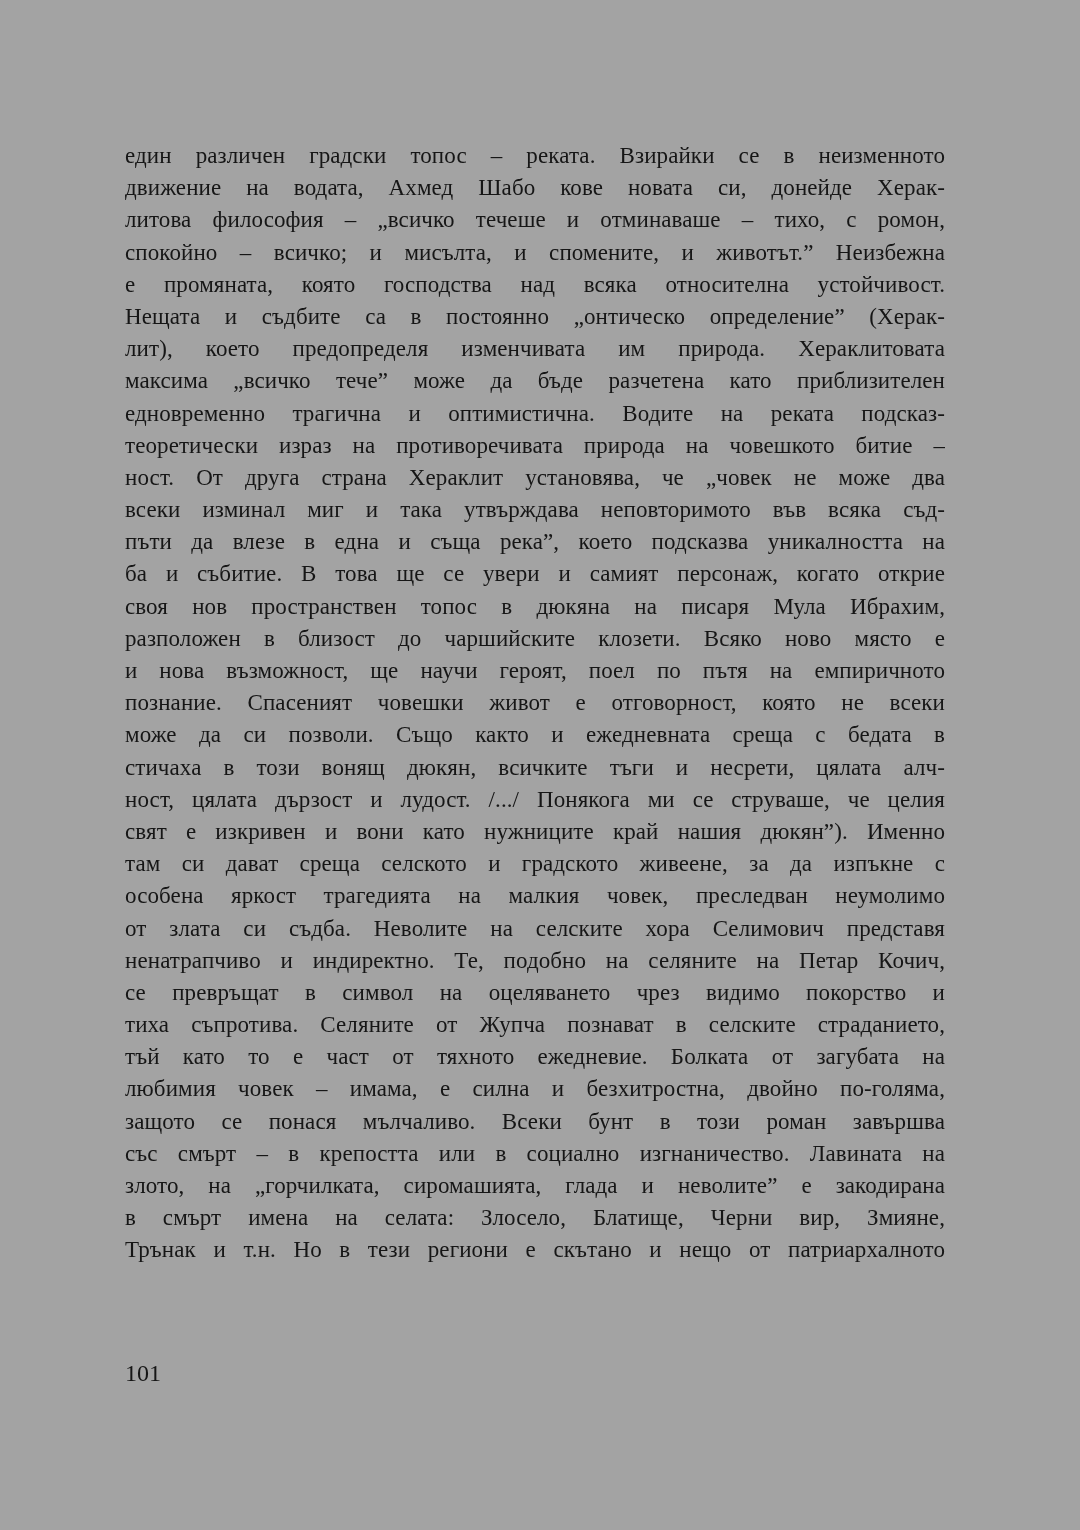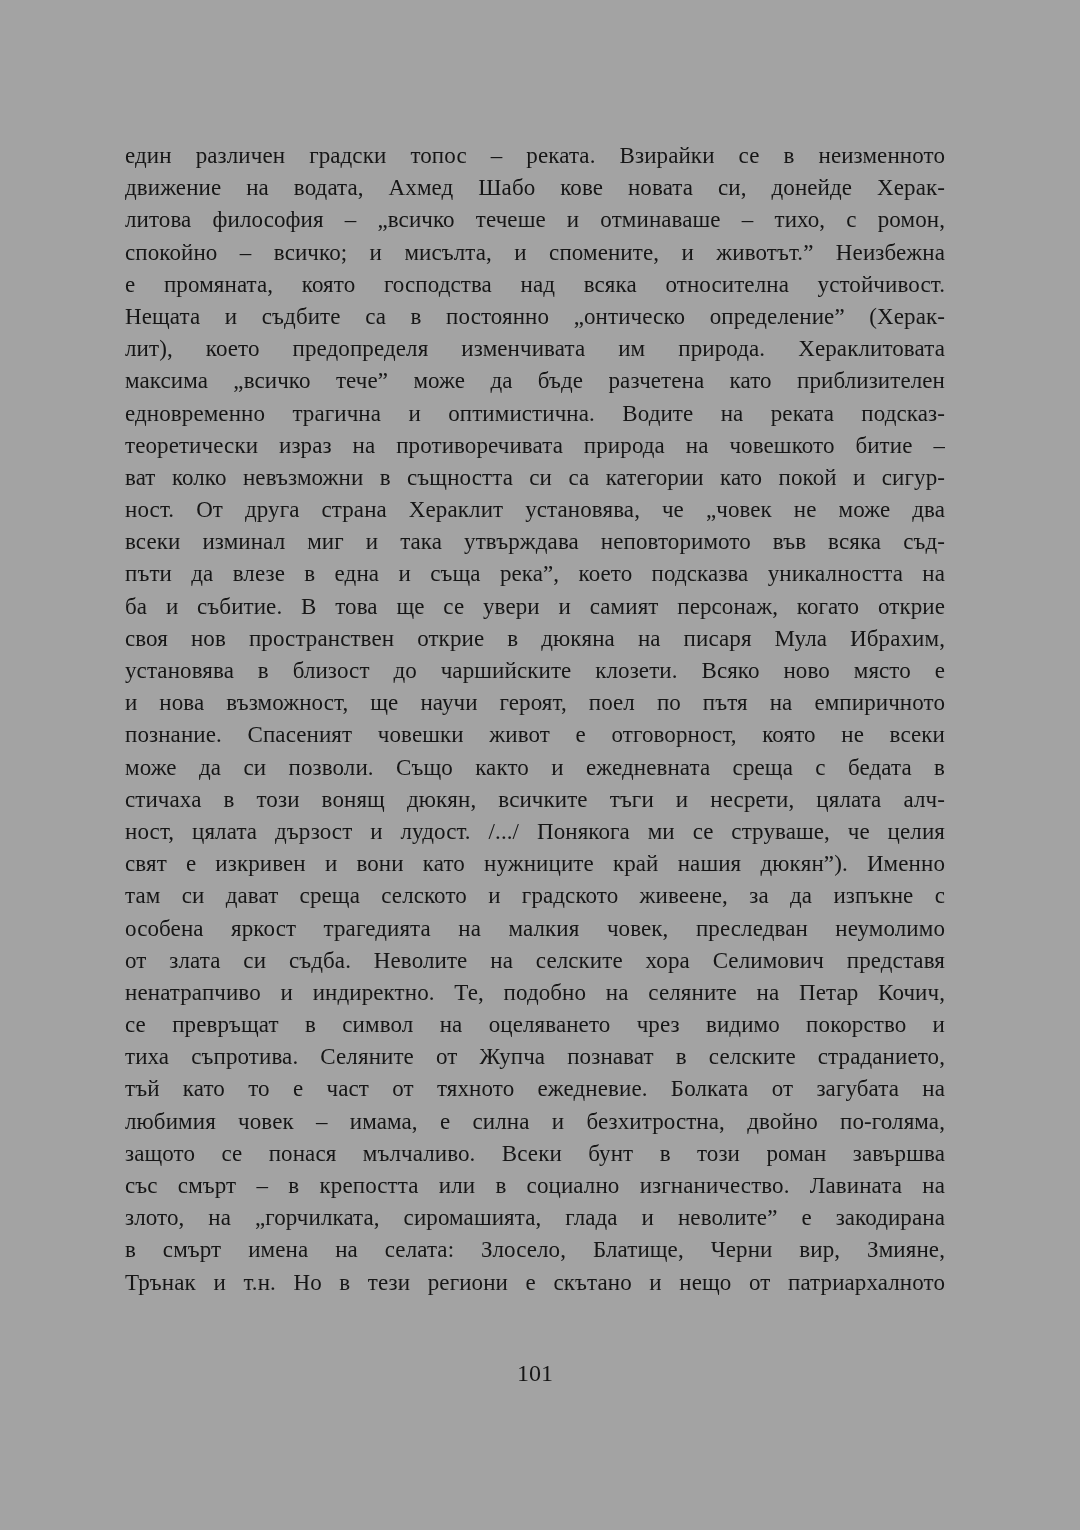--- a/index.html
+++ b/index.html
@@ -39,47 +39,46 @@
   .line::after {
     content: "";
     display: inline-block;
     width: 100%;
   }
   .page-number {
     position: absolute;
     left: 125px;
     top: 1357px;
     width: 820px;
-    text-align: center;
+    text-align: left;
     font-size: 24px;
     line-height: 32px;
   }
 </style>
 </head>
 <body>
 
 <div class="page">
   <div class="text-block">
       <div class="line">един различен градски топос – реката. Взирайки се в неизменното</div>
       <div class="line">движение на водата, Ахмед Шабо кове новата си, донейде Херак-</div>
       <div class="line">литова философия – „всичко течеше и отминаваше – тихо, с ромон,</div>
       <div class="line">спокойно – всичко; и мисълта, и спомените, и животът.” Неизбежна</div>
       <div class="line">е промяната, която господства над всяка относителна устойчивост.</div>
       <div class="line">Нещата и съдбите са в постоянно „онтическо определение” (Херак-</div>
       <div class="line">лит), което предопределя изменчивата им природа. Хераклитовата</div>
       <div class="line">максима „всичко тече” може да бъде разчетена като приблизителен</div>
       <div class="line">едновременно трагична и оптимистична. Водите на реката подсказ-</div>
       <div class="line">теоретически израз на противоречивата природа на човешкото битие –</div>
-      <div class="line">ват колко невъзможни в същността си са категории като покой и сигур-</div>
       <div class="line">ност. От друга страна Хераклит установява, че „човек не може два</div>
       <div class="line">всеки изминал миг и така утвърждава неповторимото във всяка съд-</div>
       <div class="line">пъти да влезе в една и съща река”, което подсказва уникалността на</div>
       <div class="line">ба и събитие. В това ще се увери и самият персонаж, когато открие</div>
-      <div class="line">своя нов пространствен открие в дюкяна на писаря Мула Ибрахим,</div>
-      <div class="line">установява в близост до чаршийските клозети. Всяко ново място е</div>
+      <div class="line">своя нов пространствен топос в дюкяна на писаря Мула Ибрахим,</div>
+      <div class="line">разположен в близост до чаршийските клозети. Всяко ново място е</div>
       <div class="line">и нова възможност, ще научи героят, поел по пътя на емпиричното</div>
       <div class="line">познание. Спасеният човешки живот е отговорност, която не всеки</div>
       <div class="line">може да си позволи. Също както и ежедневната среща с бедата в</div>
       <div class="line">стичаха в този вонящ дюкян, всичките тъги и несрети, цялата алч-</div>
       <div class="line">ност, цялата дързост и лудост. /.../ Понякога ми се струваше, че целия</div>
       <div class="line">свят е изкривен и вони като нужниците край нашия дюкян”). Именно</div>
       <div class="line">там си дават среща селското и градското живеене, за да изпъкне с</div>
       <div class="line">особена яркост трагедията на малкия човек, преследван неумолимо</div>
       <div class="line">от злата си съдба. Неволите на селските хора Селимович представя</div>
       <div class="line">ненатрапчиво и индиректно. Те, подобно на селяните на Петар Кочич,</div>

